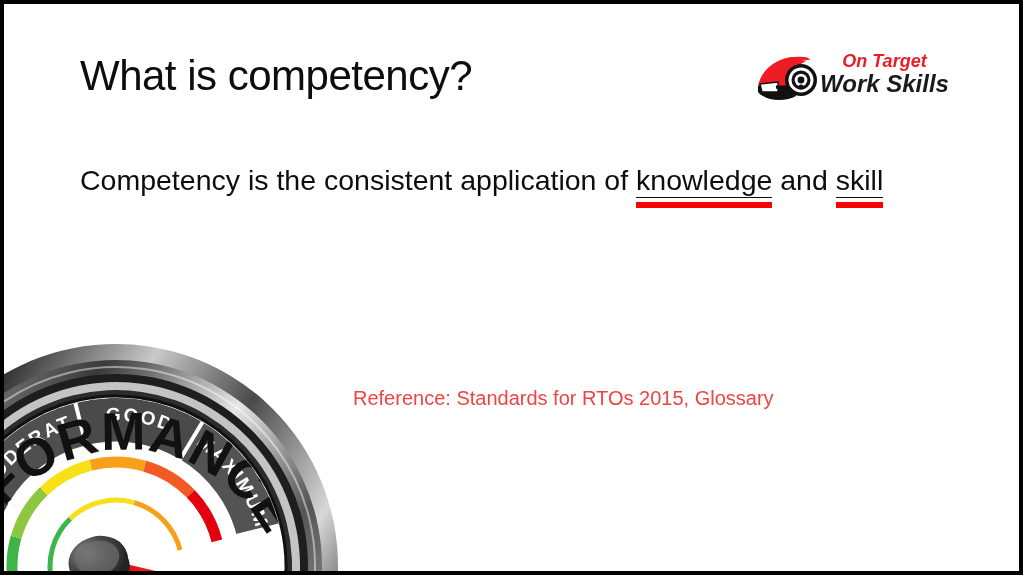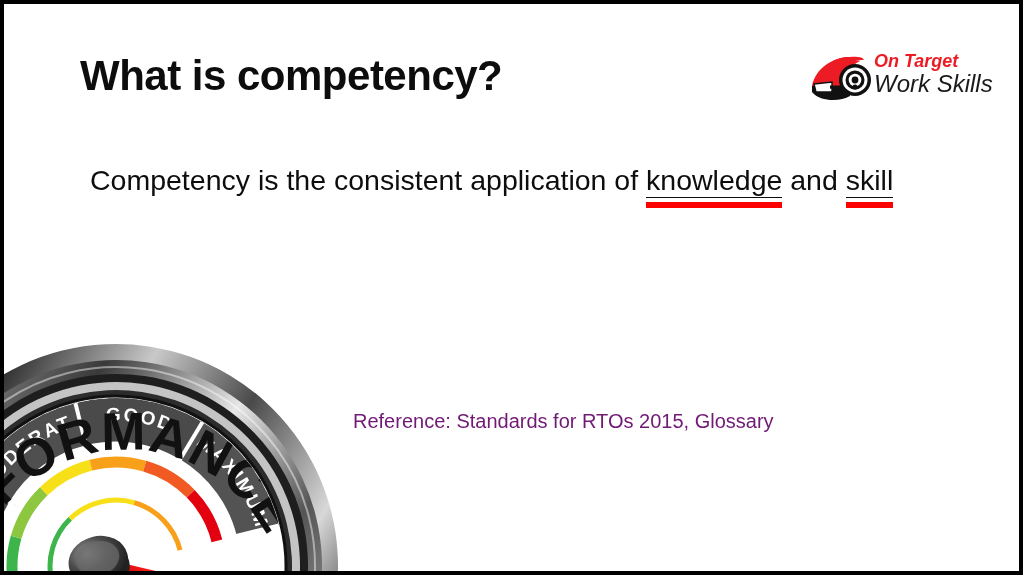--- a/index.html
+++ b/index.html
@@ -18,33 +18,34 @@
     font-family: "Liberation Sans", sans-serif;
     -webkit-font-smoothing: antialiased;
   }
 
   
   #title {
     position: absolute;
     left: 76px;
     top: 48px;
     font-size: 42px;
-    font-weight: bold;
+    font-weight: normal;
     color: #0d0d0d;
     letter-spacing: -0.5px;
     white-space: nowrap;
   }
 
   
   #logo {
     position: absolute;
-    left: 802px;
+    left: 748px;
     top: 44px;
     width: 200px;
     height: 60px;
+    text-align: center;
   }
   #logo-mark {
     position: absolute;
     left: 0;
     top: 4px;
     width: 72px;
     height: 52px;
   }
   #logo-text {
     position: absolute;
@@ -55,32 +56,32 @@
   .logo-line1 {
     font-size: 18px;
     font-weight: bold;
     font-style: italic;
     color: #ed1c24;
     letter-spacing: 0px;
     white-space: nowrap;
   }
   .logo-line2 {
     font-size: 24px;
-    font-weight: normal;
+    font-weight: bold;
     font-style: italic;
     color: #1a1a1a;
     letter-spacing: 0px;
     white-space: nowrap;
     margin-top: 2px;
   }
 
   
   #body-copy {
     position: absolute;
-    left: 86px;
+    left: 76px;
     top: 156px;
     width: 900px;
     color: #0d0d0d;
     font-size: 28.5px;
     line-height: 40px;
   }
   .para { margin: 0 0 0 0; }
   .para.second { margin-top: 13px; }
   .line { white-space: nowrap; display: block; position: relative; }
 
@@ -99,23 +100,22 @@
     height: 6px;
     background: #ff0000;
   }
 
   
   #reference {
     position: absolute;
     left: 349px;
     top: 383px;
     font-size: 20px;
-    color: #701a75;
+    color: #ef4444;
     white-space: nowrap;
-    margin-top: 23px;
   }
 
   
   #gauge {
     position: absolute;
     left: -118px;
     top: 332px;
     width: 460px;
     height: 460px;
     transform: rotate(-14deg);

